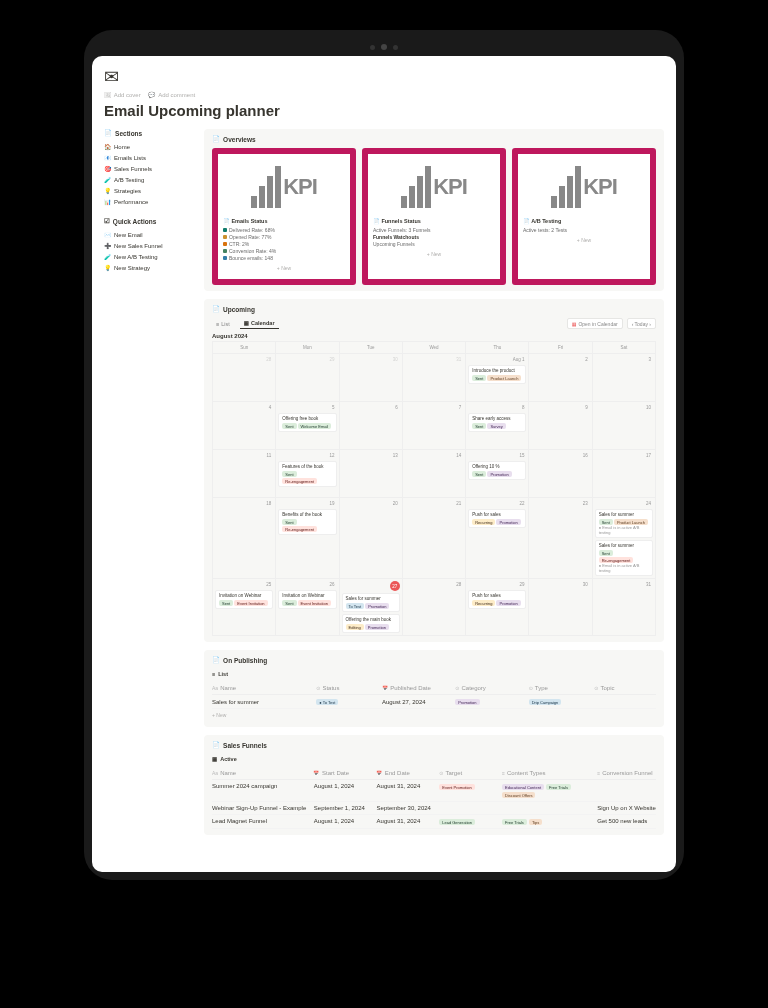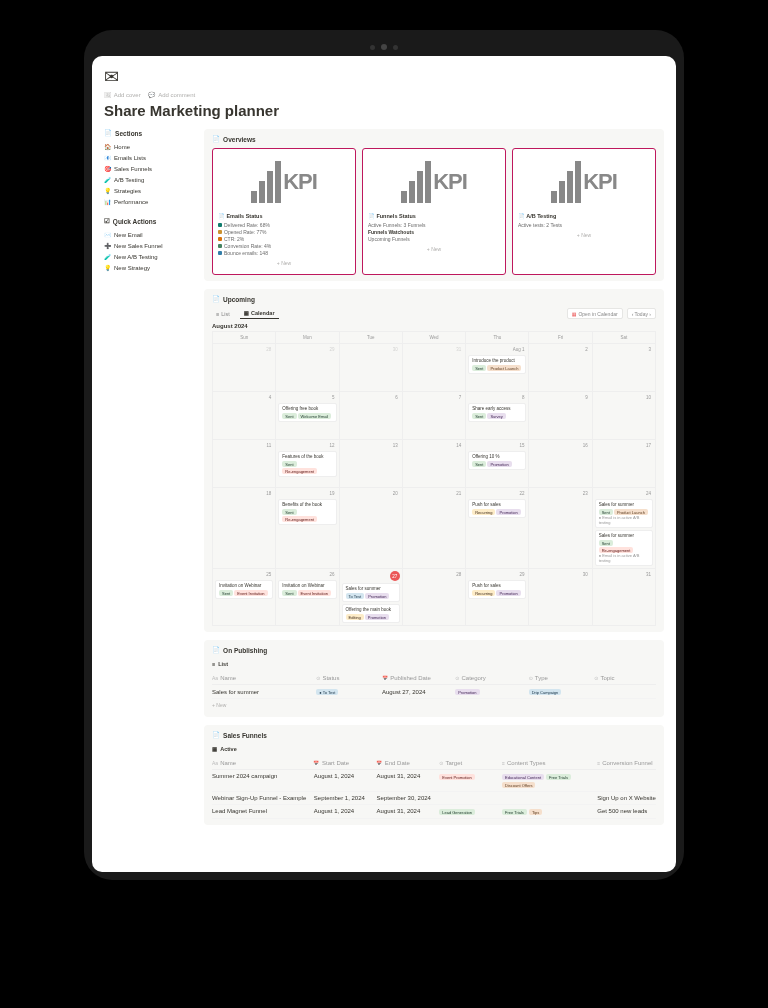--- a/index.html
+++ b/index.html
@@ -17,21 +17,21 @@
 .layout{display:flex;gap:10px}
 .sidebar{width:90px;flex-shrink:0}
 .main{flex:1;min-width:0}
 .section-head{font-size:6.5px;font-weight:600;margin-bottom:4px;display:flex;align-items:center;gap:3px}
 .side-list{list-style:none;margin-bottom:10px}
 .side-list li{padding:2px 0;font-size:6px;display:flex;align-items:center;gap:3px;cursor:pointer}
 .ico{width:7px;display:inline-block;text-align:center;font-size:6px;color:#37352f}
 .panel{background:#f7f7f5;border-radius:4px;padding:6px 8px;margin-bottom:8px}
 .panel-head{font-size:6.5px;font-weight:600;margin-bottom:5px;display:flex;align-items:center;gap:3px}
 .cards3{display:grid;grid-template-columns:1fr 1fr 1fr;gap:6px}
-.kpi-card{background:#fff;border-radius:3px;padding:5px;border:1px solid #be185d}
+.kpi-card{background:#fff;border-radius:3px;padding:5px;border:6px solid #be185d}
 .kpi-img{height:55px;background:#fff;display:flex;align-items:center;justify-content:center;margin-bottom:4px}
 .kpi-bars{display:flex;align-items:flex-end;gap:2px;margin-right:2px}
 .kpi-bars span{width:6px;background:#888}
 .kpi-text{font-size:22px;font-weight:800;color:#888;letter-spacing:-1px}
 .kpi-title{font-size:5.5px;font-weight:600;margin-bottom:3px;display:flex;align-items:center;gap:2px}
 .kpi-line{font-size:5px;color:#6b6b6b;margin:1px 0;display:flex;align-items:center;gap:2px}
 .dot{width:4px;height:4px;border-radius:1px;display:inline-block}
 .kpi-new{color:#b0afad;font-size:5px;text-align:center;padding:3px 0}
 .cal-controls{display:flex;align-items:center;gap:6px;margin-bottom:4px;font-size:5.5px;color:#888}
 .cal-tab{padding:2px 4px;cursor:pointer;display:flex;align-items:center;gap:2px}
@@ -78,21 +78,21 @@
       <span class="notch-cam"></span>
       <span class="notch-dot"></span>
     </div>
   <div class="screen">
     <div class="content">
       <div class="envelope-icon">✉</div>
       <div class="meta-row">
         <div class="meta-item">🖼 <span>Add cover</span></div>
         <div class="meta-item">💬 <span>Add comment</span></div>
       </div>
-      <h1>Share Marketing planner</h1>
+      <h1>Email Upcoming planner</h1>
 
       <div class="layout">
         <div class="sidebar">
           <div class="section-head">📄 <span>Sections</span></div>
           <ul class="side-list" id="side-sections">
               <li>
                 <span class="ico">🏠</span>
                 <span>Home</span>
               </li>
               <li>

